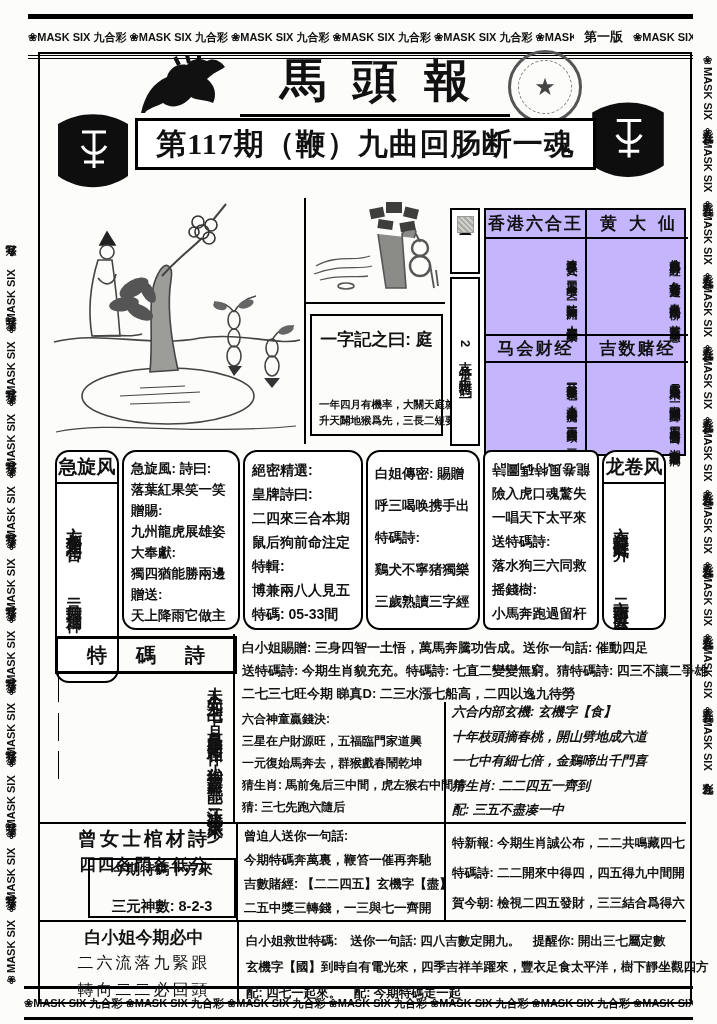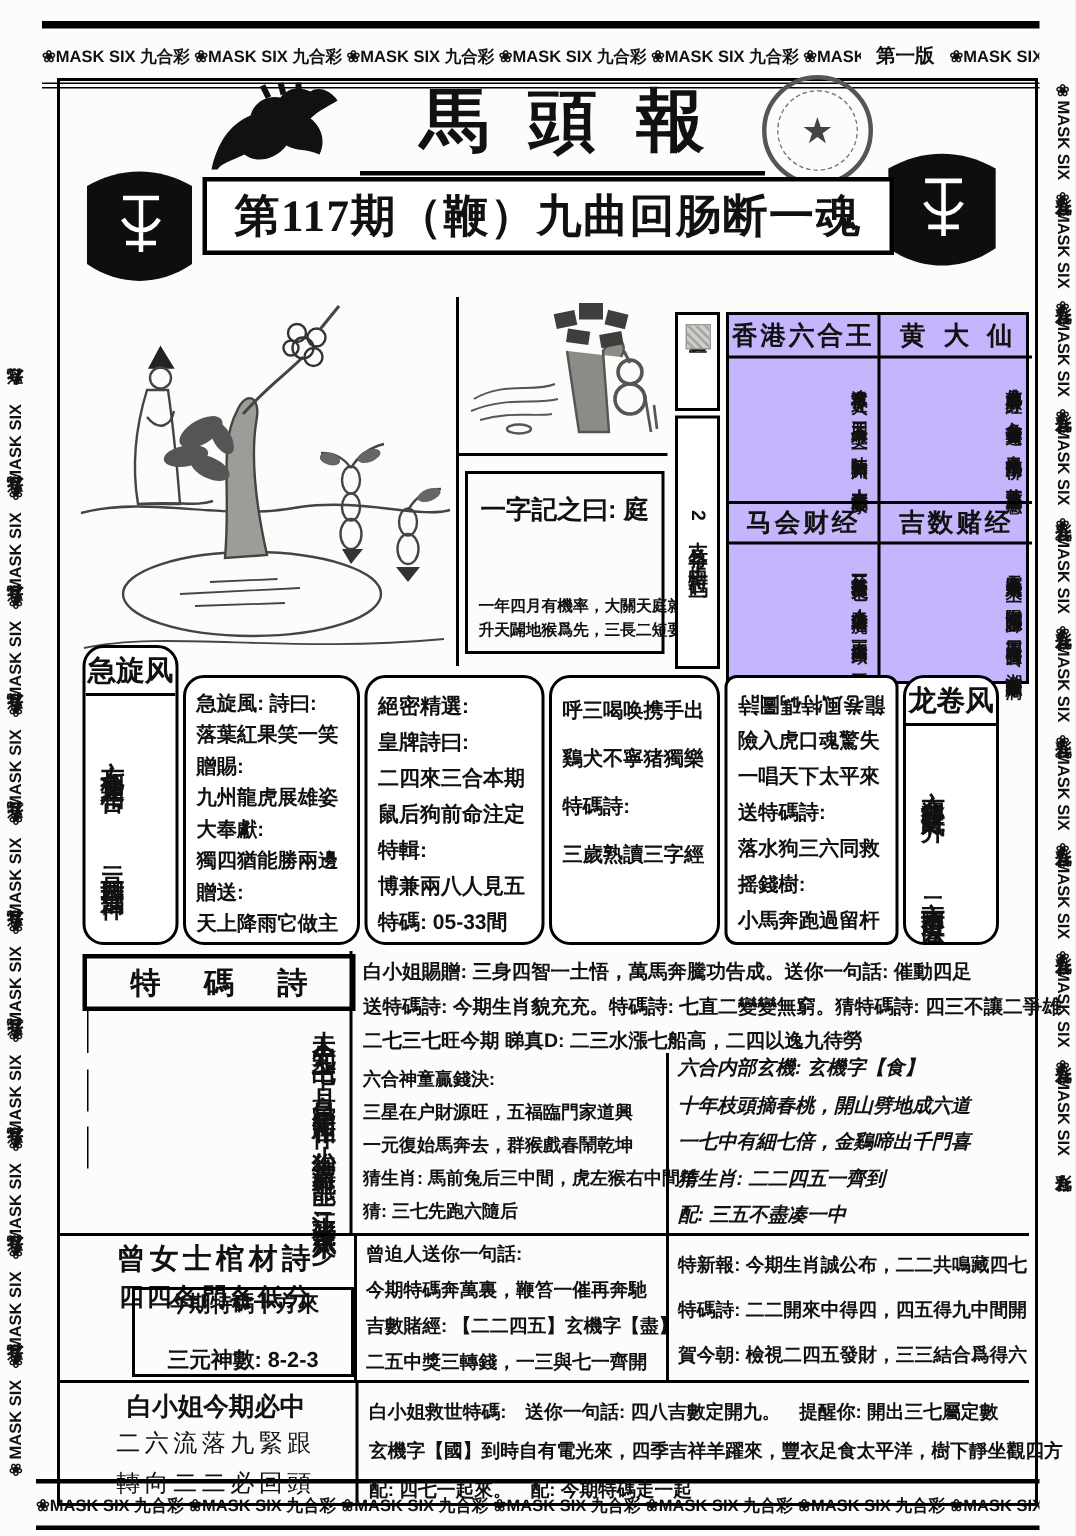--- a/index.html
+++ b/index.html
@@ -241,21 +241,21 @@
         <div>三進三國舉義去</div>
       </div>
     <div class="qbody">
         <div>白雲朵朵鳥飛來</div>
         <div>一七陽關忘形歸</div>
         <div>四更五晗高聲叫</div>
         <div>湖中蓮葉綠欲滴</div>
       </div>
   </div>
 
-  <div class="abs rbox" style="left:55px;top:430px;width:64px;height:200px;">
+  <div class="abs rbox" style="left:55px;top:450px;width:64px;height:233px;">
     <div class="vhead">急旋风</div>
     <div class="vcols">
         <div>六七相連又相合</div>
         <div>二三見四可當神</div>
       </div>
   </div>
   <div class="abs rbox pbox lines-b" style="left:122px;top:450px;width:118px;height:180px;">
       <div>急旋風: 詩曰:</div>
       <div>落葉紅果笑一笑</div>
       <div>贈賜:</div>
@@ -268,23 +268,24 @@
   <div class="abs rbox pbox lines-c" style="left:243px;top:450px;width:120px;height:180px;">
       <div>絕密精選:</div>
       <div>皇牌詩曰:</div>
       <div>二四來三合本期</div>
       <div>鼠后狗前命注定</div>
       <div>特輯:</div>
       <div>博兼兩八人見五</div>
       <div>特碼: 05-33間</div>
     </div>
   <div class="abs rbox pbox lines-d" style="left:366px;top:450px;width:114px;height:180px;">
+      <div>白姐傳密: 賜贈</div>
       <div>呼三喝唤携手出</div>
+      <div>特碼詩:</div>
       <div>鷄犬不寧猪獨樂</div>
-      <div>特碼詩:</div>
       <div>三歲熟讀三字經</div>
     </div>
   <div class="abs rbox pbox lines-e" style="left:483px;top:450px;width:116px;height:180px;border-radius:8px;">
     <div class="flip" style="font-size:14px;">龍卷風特碼圖詩</div>
     <div>
         <div>險入虎口魂驚失</div>
         <div>一唱天下太平來</div>
         <div>送特碼詩:</div>
         <div>落水狗三六同救</div>
         <div>摇錢樹:</div>

